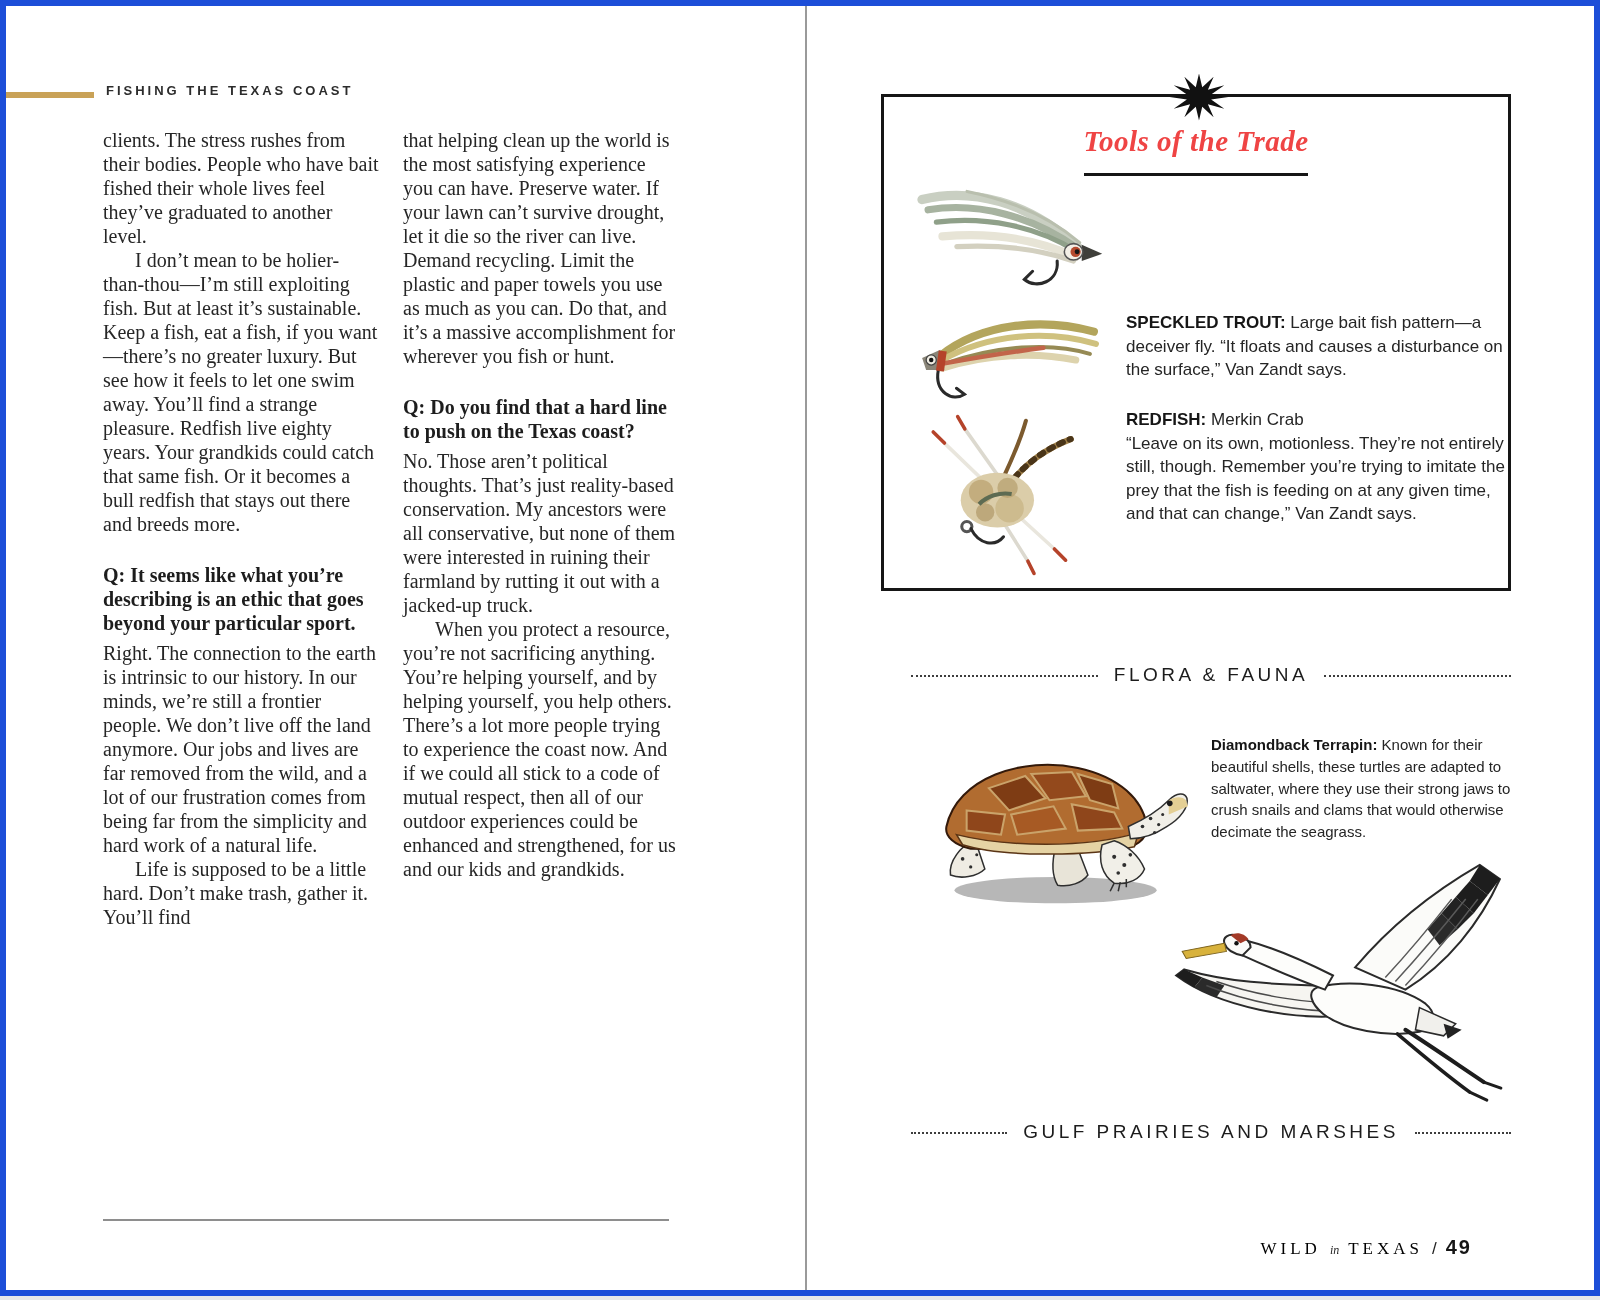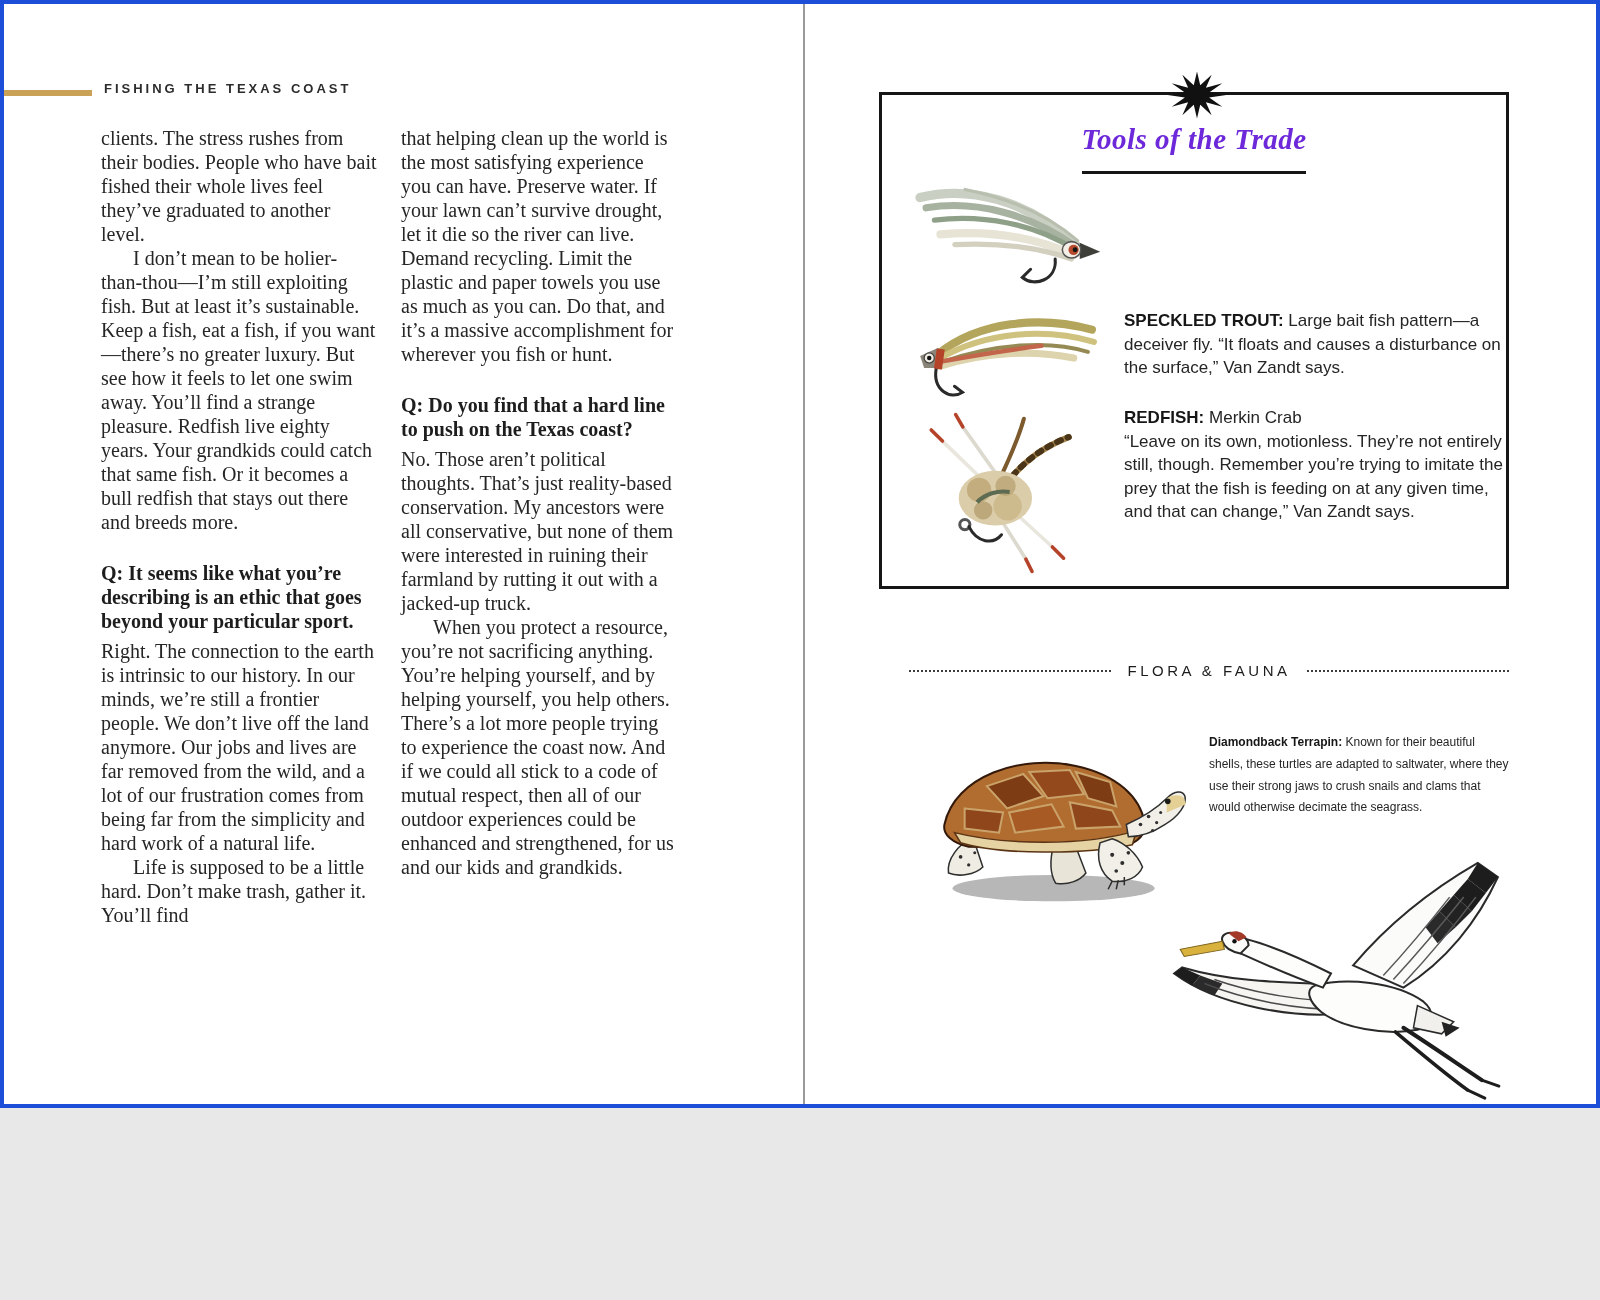--- a/index.html
+++ b/index.html
@@ -1,18 +1,18 @@
 <!DOCTYPE html>
 <html><head>
 <meta charset="utf-8">
 <style>
   html,body { margin:0; padding:0; background:#e8e8e8; }
   #page {
-    position:relative; width:1600px; height:1108px; background:#ffffff;
-    border:4px solid #1d4ed8; box-sizing:border-box; overflow:hidden;
+    position:relative; width:1600px; height:1296px; background:#ffffff;
+    border:6px solid #1d4ed8; box-sizing:border-box; overflow:hidden;
     font-family:"Liberation Sans", sans-serif; color:#222;
   }
   .abs { position:absolute; }
   
   #gutter { left:799px; top:0; width:2px; height:1300px; background:#9a9a9a; }
 
   
   #kicker-bar { left:0; top:86px; width:88px; height:6px; background:#c9a257; }
   #kicker { left:100px; top:77px; font-size:13px; font-weight:bold; letter-spacing:3px; color:#2c2c2c; }
 
@@ -26,41 +26,41 @@
   #col1 { left:97px; top:122px; }
   #col2 { left:397px; top:122px; }
   #left-rule { left:97px; top:1213px; width:566px; height:2px; background:#8e8e8e; }
 
   
   #tools-box { left:875px; top:88px; width:630px; height:497px; border:3px solid #161616; box-sizing:border-box; }
   #starburst { left:283px; top:-28px; width:64px; height:56px; }
   #tools-title {
     left:0; top:28px; width:100%; text-align:center;
     font-family:"Liberation Serif", serif; font-style:italic; font-weight:bold;
-    font-size:29px; color:#6d28d9; letter-spacing:0.5px;
+    font-size:29px; color:#ef4444; letter-spacing:0.5px;
   }
   #tools-underline { left:50%; transform:translateX(-50%); top:76px; width:224px; height:3px; background:#161616; }
   .tool-text { width:380px; font-size:17px; line-height:23.5px; color:#252525; }
   .tool-text p { margin:0; }
   .tool-text strong { font-weight:bold; color:#161616; }
   #tool-text-1 { left:242px; top:116px; }
   #tool-text-2 { left:242px; top:214px; }
   #tool-text-3 { left:242px; top:311px; }
   #fly1 { left:20px; top:78px; width:208px; height:128px; }
   #fly2 { left:26px; top:210px; width:192px; height:112px; }
   #fly3 { left:36px; top:308px; width:168px; height:176px; }
 
   
   .divider { display:flex; align-items:center; gap:16px; }
   .divider .dots { flex:1; height:0; border-top:2.5px dotted #3d3d3d; margin-top:1px; }
-  .divider .dlabel { font-size:15px; letter-spacing:3.5px; color:#1c1c1c; white-space:nowrap; }
+  .divider .dlabel { font-size:19px; letter-spacing:3.5px; color:#1c1c1c; white-space:nowrap; }
   #flora-divider { left:905px; top:658px; width:600px; }
   #gulf-divider  { left:905px; top:1115px; width:600px; }
 
-  .fauna-text { font-size:12px; line-height:21.8px; color:#252525; }
+  .fauna-text { font-size:15px; line-height:21.8px; color:#252525; }
   .fauna-text strong { font-weight:bold; color:#161616; }
   #terrapin-text { left:1205px; top:728px; width:302px; }
   #crane-text { left:918px; top:925px; width:242px; }
   #terrapin-art { left:898px; top:718px; width:288px; height:195px; }
   #crane-art { left:1140px; top:830px; width:372px; height:278px; }
 
   
   #footer { left:auto; right:122px; top:1230px; display:flex; align-items:baseline; gap:9px; }
   .foot-serif { font-family:"Liberation Serif", serif; font-size:17px; letter-spacing:4px; color:#000000; }
   .foot-italic { font-family:"Liberation Serif", serif; font-style:italic; font-size:12px; color:#1f1f1f; }

